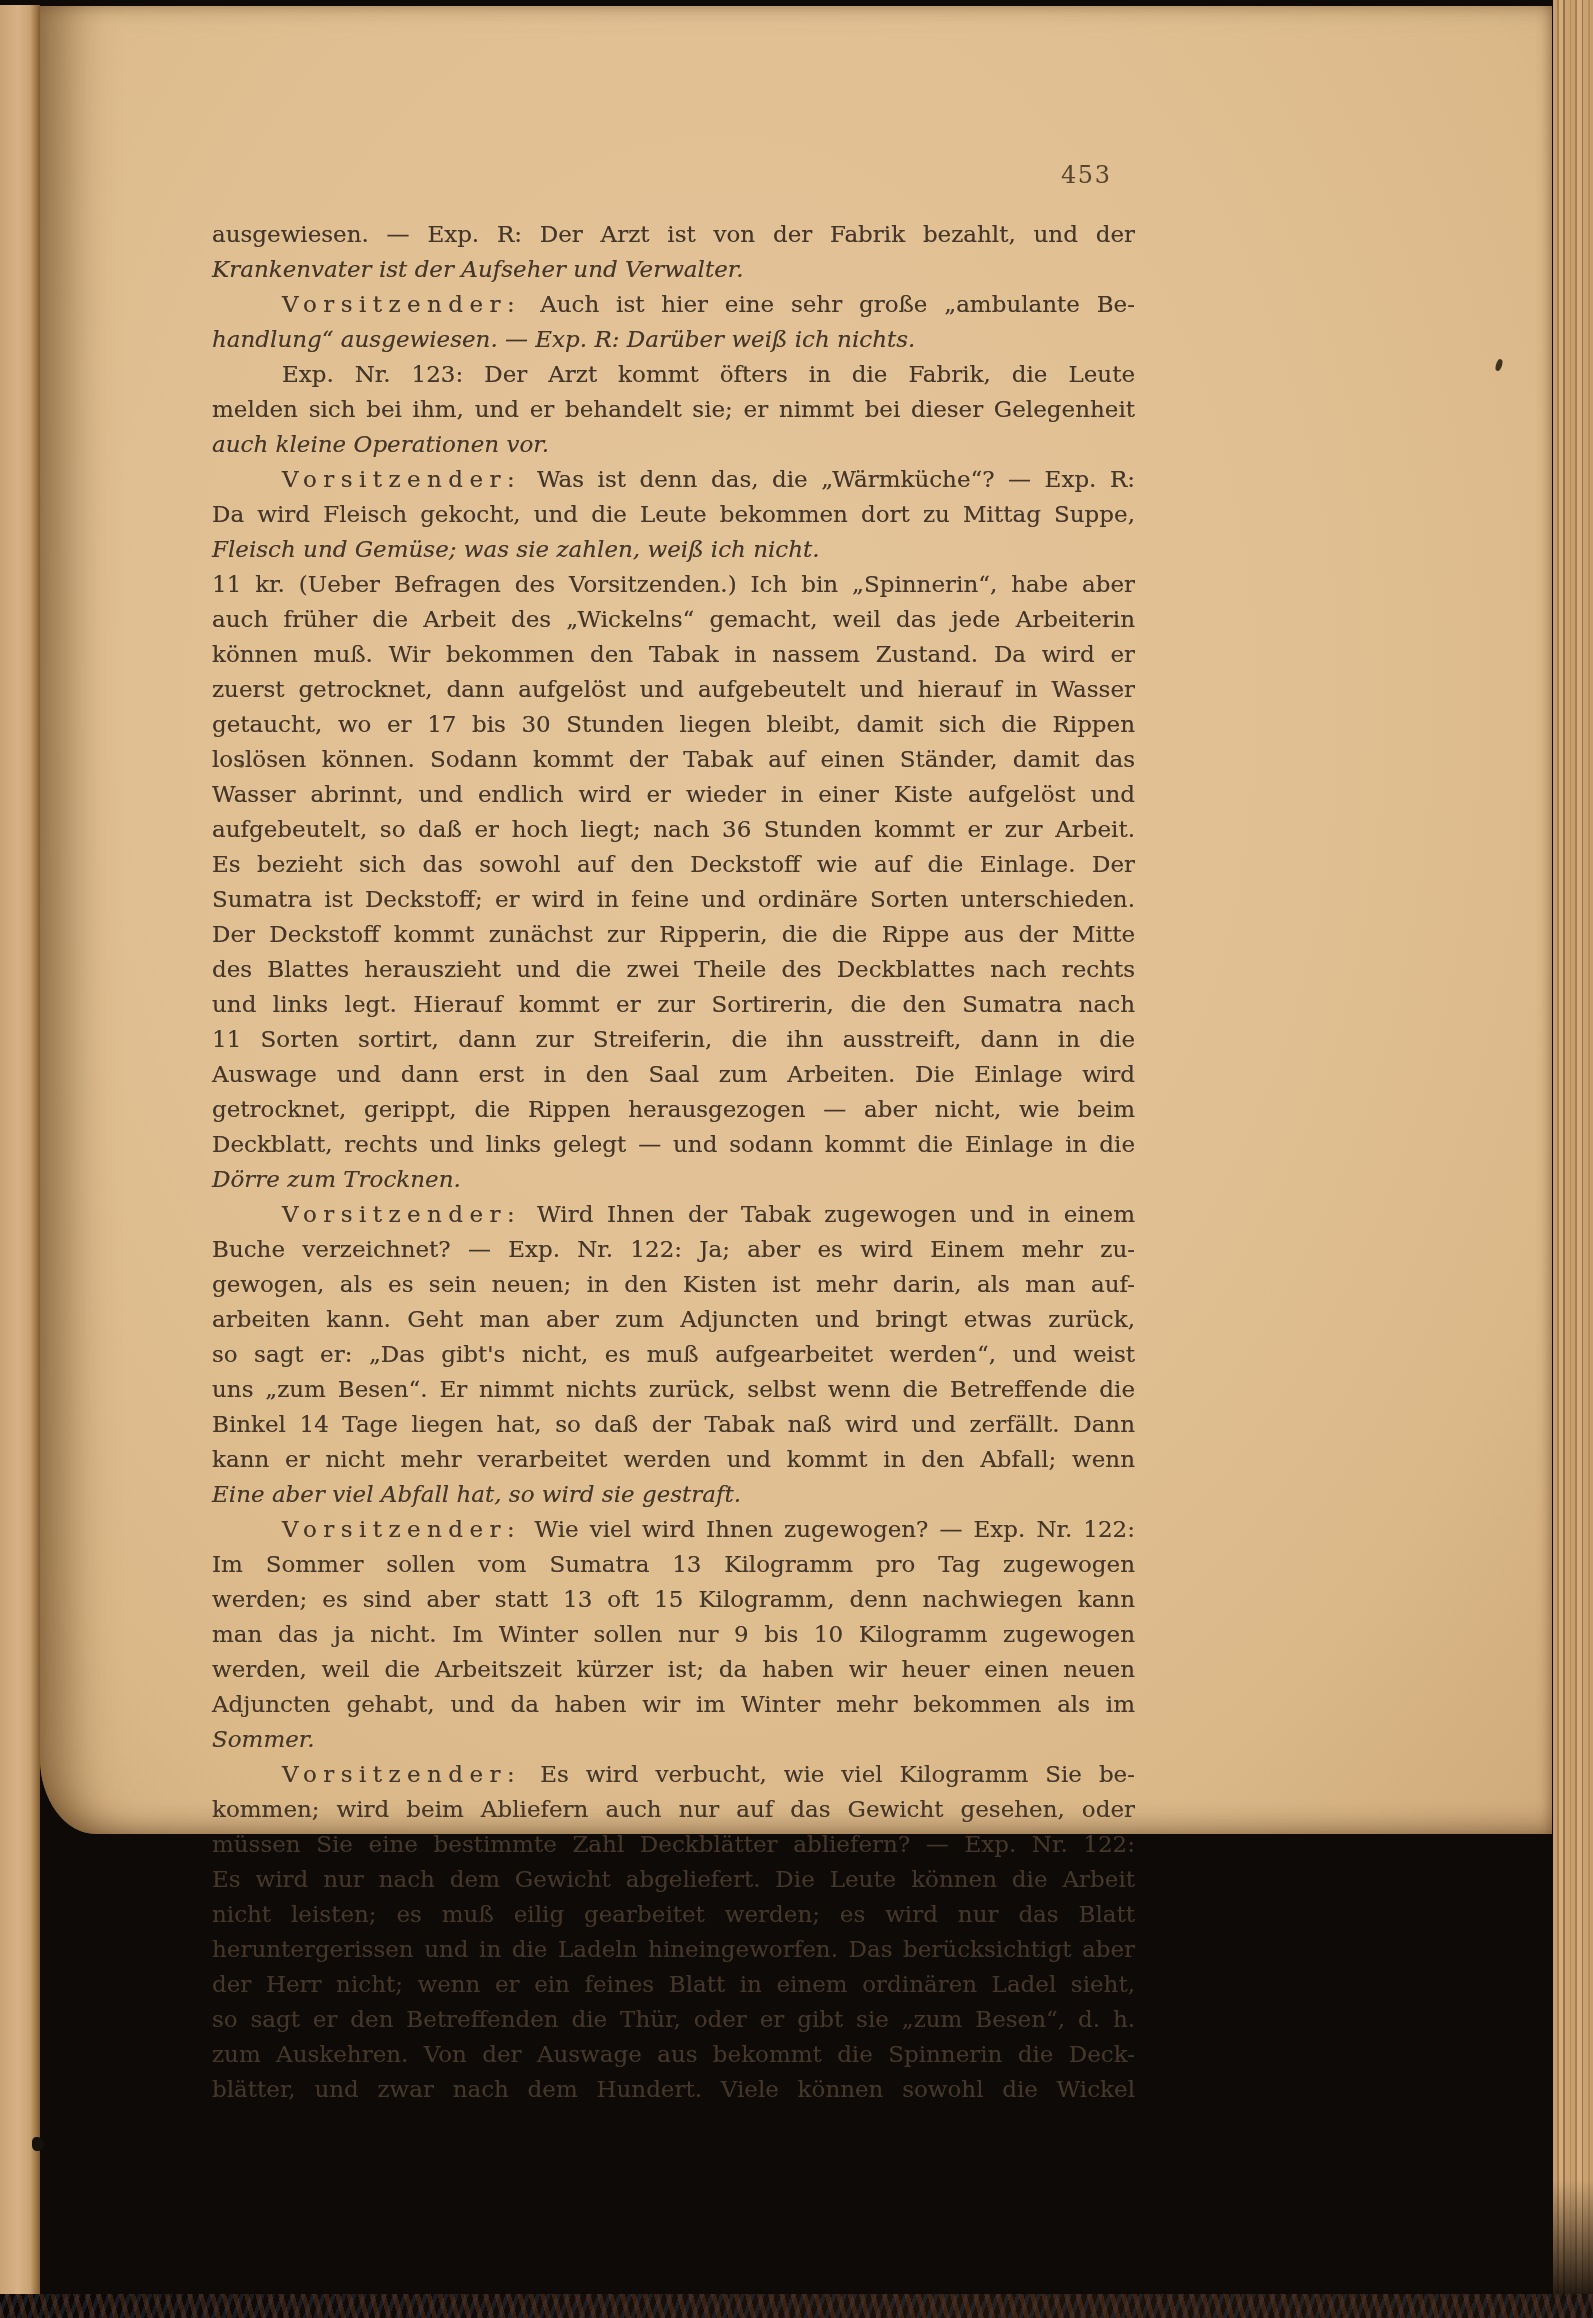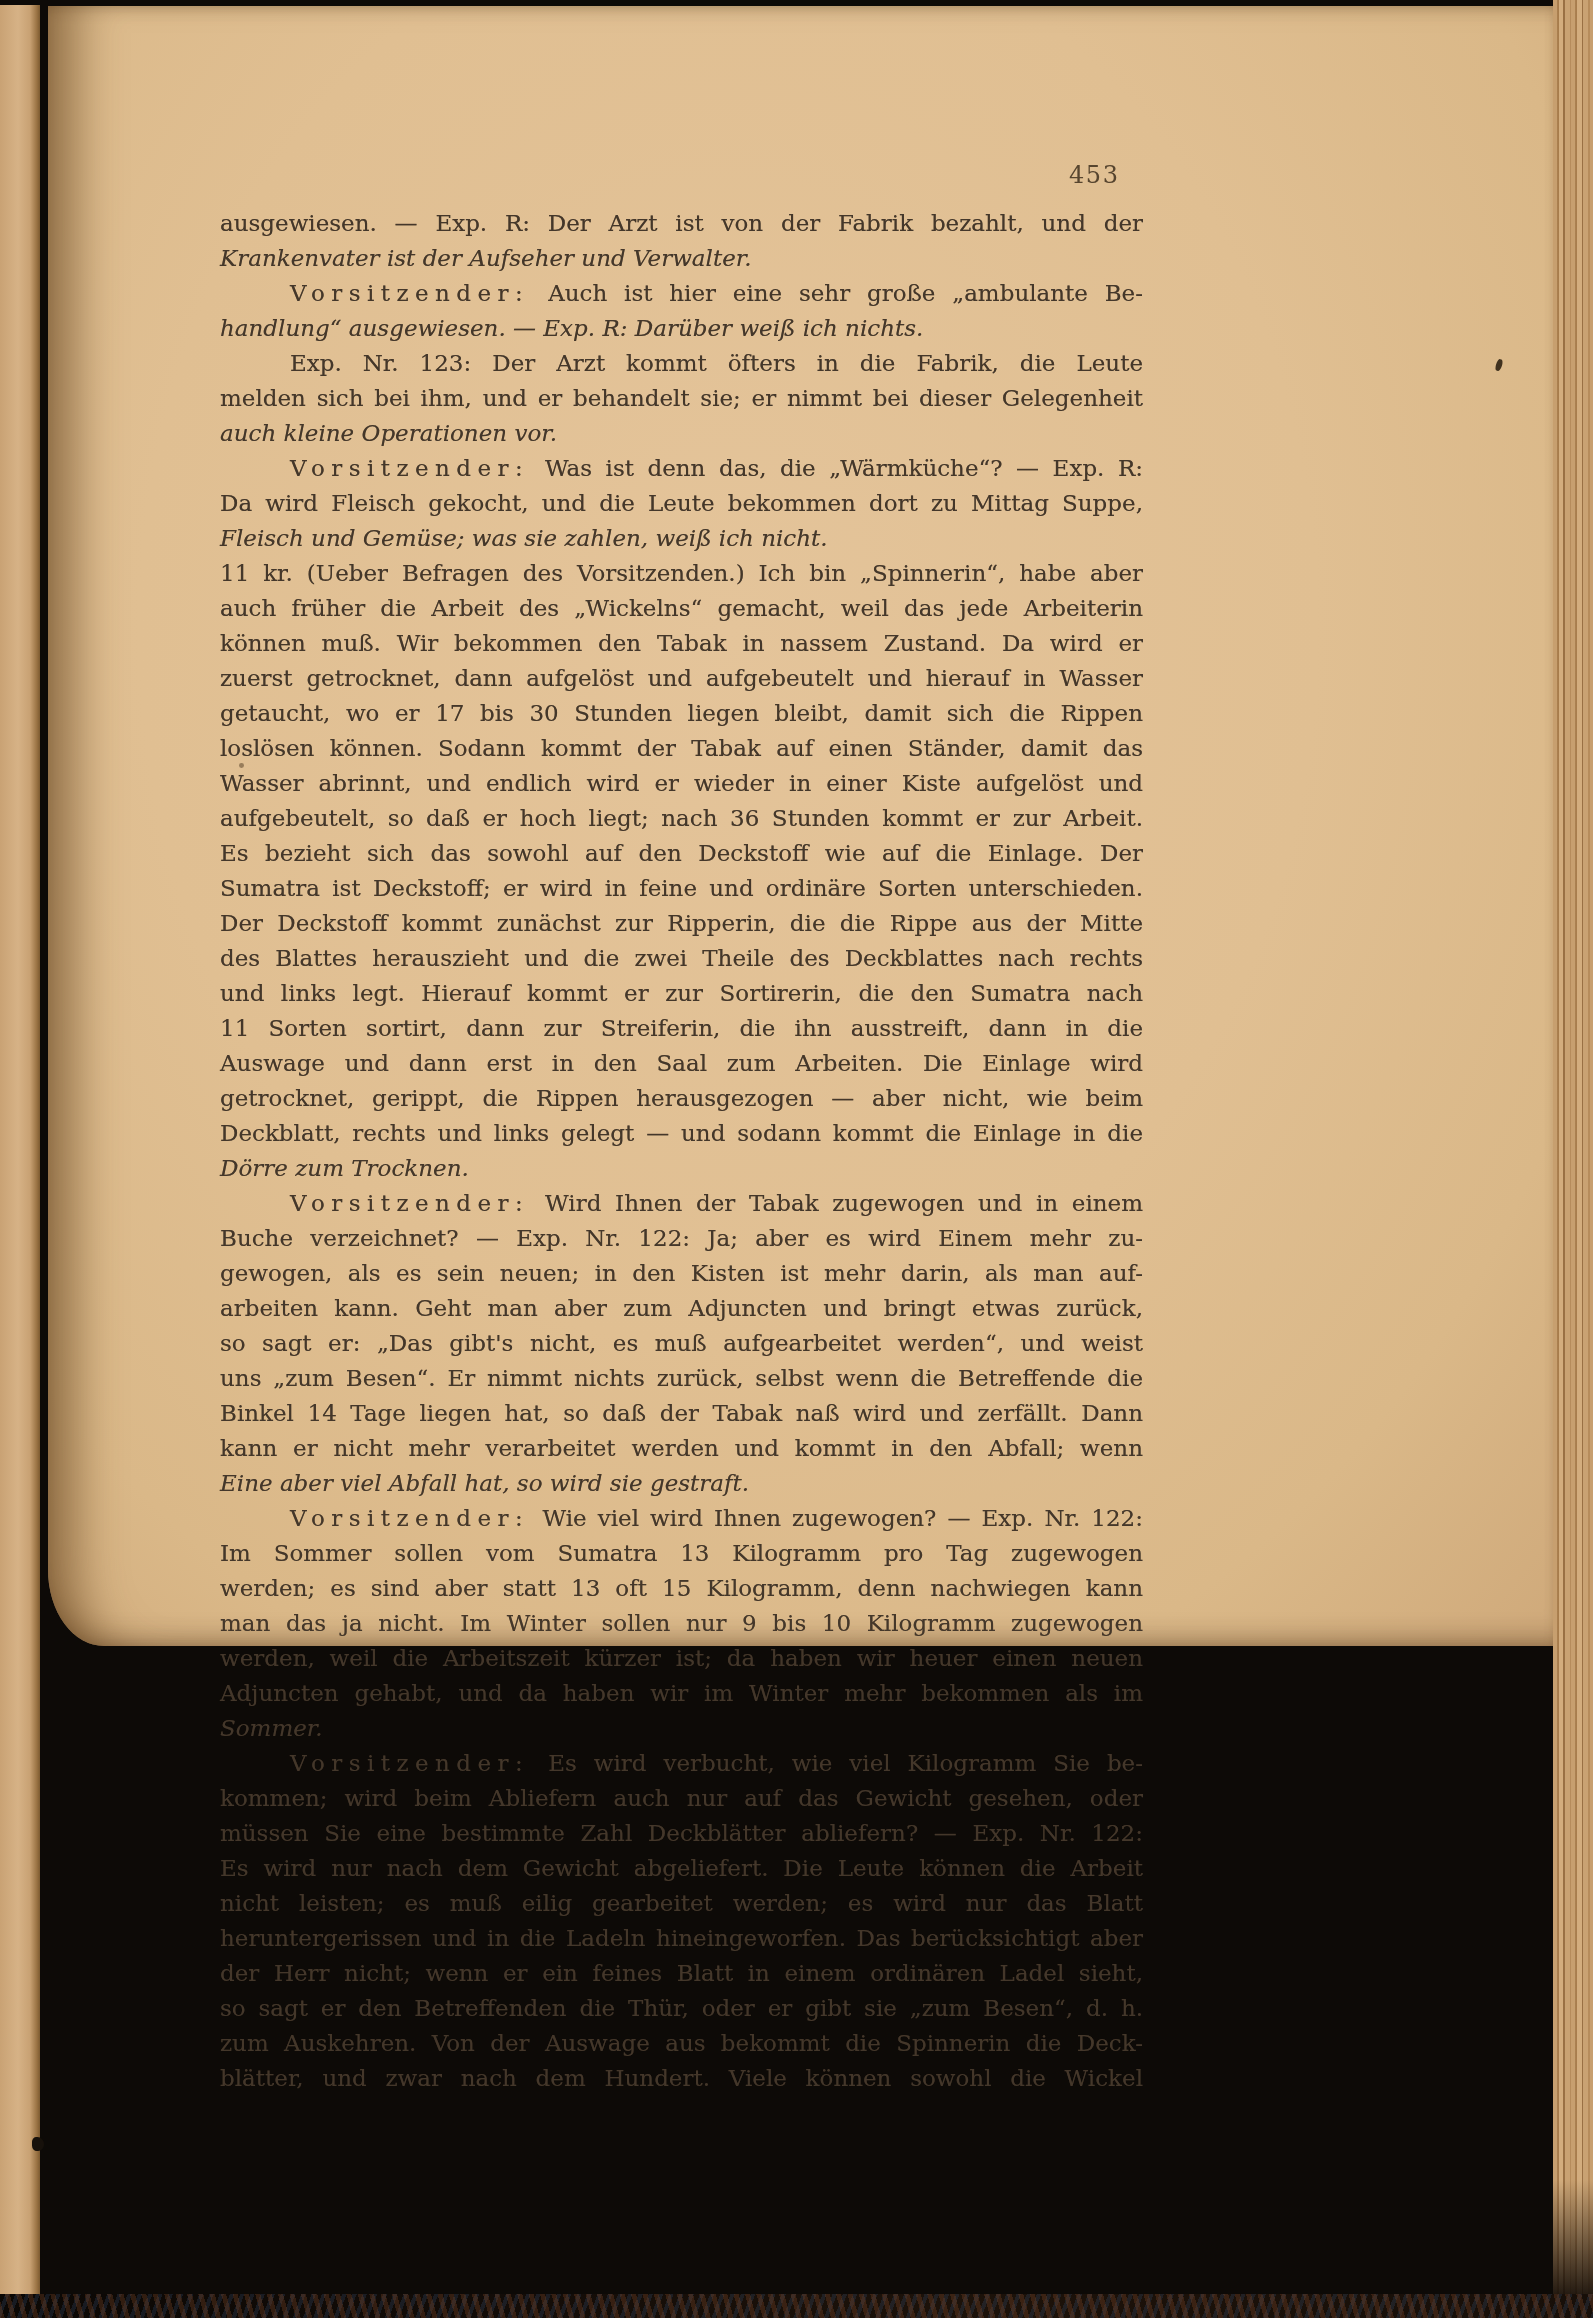--- a/index.html
+++ b/index.html
@@ -6,29 +6,28 @@
   body{
     width:1594px;height:2319px;position:relative;overflow:hidden;
     background:#0d0a07;
     font-family:"DejaVu Serif","Liberation Serif",serif;
   }
   .prev-page-sliver{
     position:absolute;left:0;top:4.8px;width:40px;height:2292px;
     background:linear-gradient(90deg,#c9a274 0%,#d6b286 45%,#c8a173 75%,#9a7344 92%,#7c5a30 100%);
   }
   .main-page{
-    position:absolute;left:40px;top:6.4px;width:1512px;height:1640px;
+    position:absolute;left:40px;top:6.4px;width:1512px;height:1828px;
     background:radial-gradient(ellipse at 45% 38%,#e4c49a 0%,#e0bf92 50%,#dab888 78%,#cfa97a 100%);
     border-bottom-left-radius:56px 76px;
     box-shadow:
       inset 56px 0 48px -30px rgba(92,58,22,0.60),
       inset -8px 0 12.7px -6.4px rgba(92,58,22,0.45),
       inset 0 -19px 27px -14.3px rgba(60,36,14,0.40),
       inset 0 11px 17.5px -11px rgba(60,36,14,0.30);
-    margin-left: 8px;
   }
   .fore-edge{
     position:absolute;right:0;top:0;width:41px;height:2319px;
     background:
       linear-gradient(180deg,rgba(0,0,0,0) 0%,rgba(0,0,0,0) 94%,rgba(16,10,6,0.9) 99%,#0d0a07 100%),
       repeating-linear-gradient(90deg,
         #c79f6f 0px,#c79f6f 4px,
         #ab8151 4px,#a77c4c 5.6px,
         #d3ad7e 5.6px,#d3ad7e 10.4px,
         #997044 10.4px,#997044 12px,
@@ -40,21 +39,21 @@
     background:
       repeating-linear-gradient(75deg,rgba(118,66,36,0.35) 0 4.8px,rgba(0,0,0,0) 4.8px 11px),
       repeating-linear-gradient(-70deg,rgba(52,74,106,0.28) 0 4px,rgba(0,0,0,0) 4px 9.6px),
       linear-gradient(90deg,#0b0805 0%,#120c08 30%,#1c120a 60%,#170f09 100%);
   }
   .page-number{
     position:absolute;left:1021px;top:155px;
     font-size:24px;color:#57452f;letter-spacing:1.6px;
   }
   .text-block{
-    position:absolute;left:172px;top:200px;width:923px;
+    position:absolute;left:172px;top:211px;width:923px;
     font-size:23px;line-height:35px;color:#44372a;
     text-shadow:0 0 0.6px rgba(68,55,42,0.55);
   }
   .line{
     height:35px;white-space:normal;
     text-align:justify;text-align-last:justify;
   }
   .line.para-end{text-align-last:left;font-style:italic;}
   .line.indent{padding-left:70px;}
   .sperr{letter-spacing:0.28em;margin-right:0.1em;}

